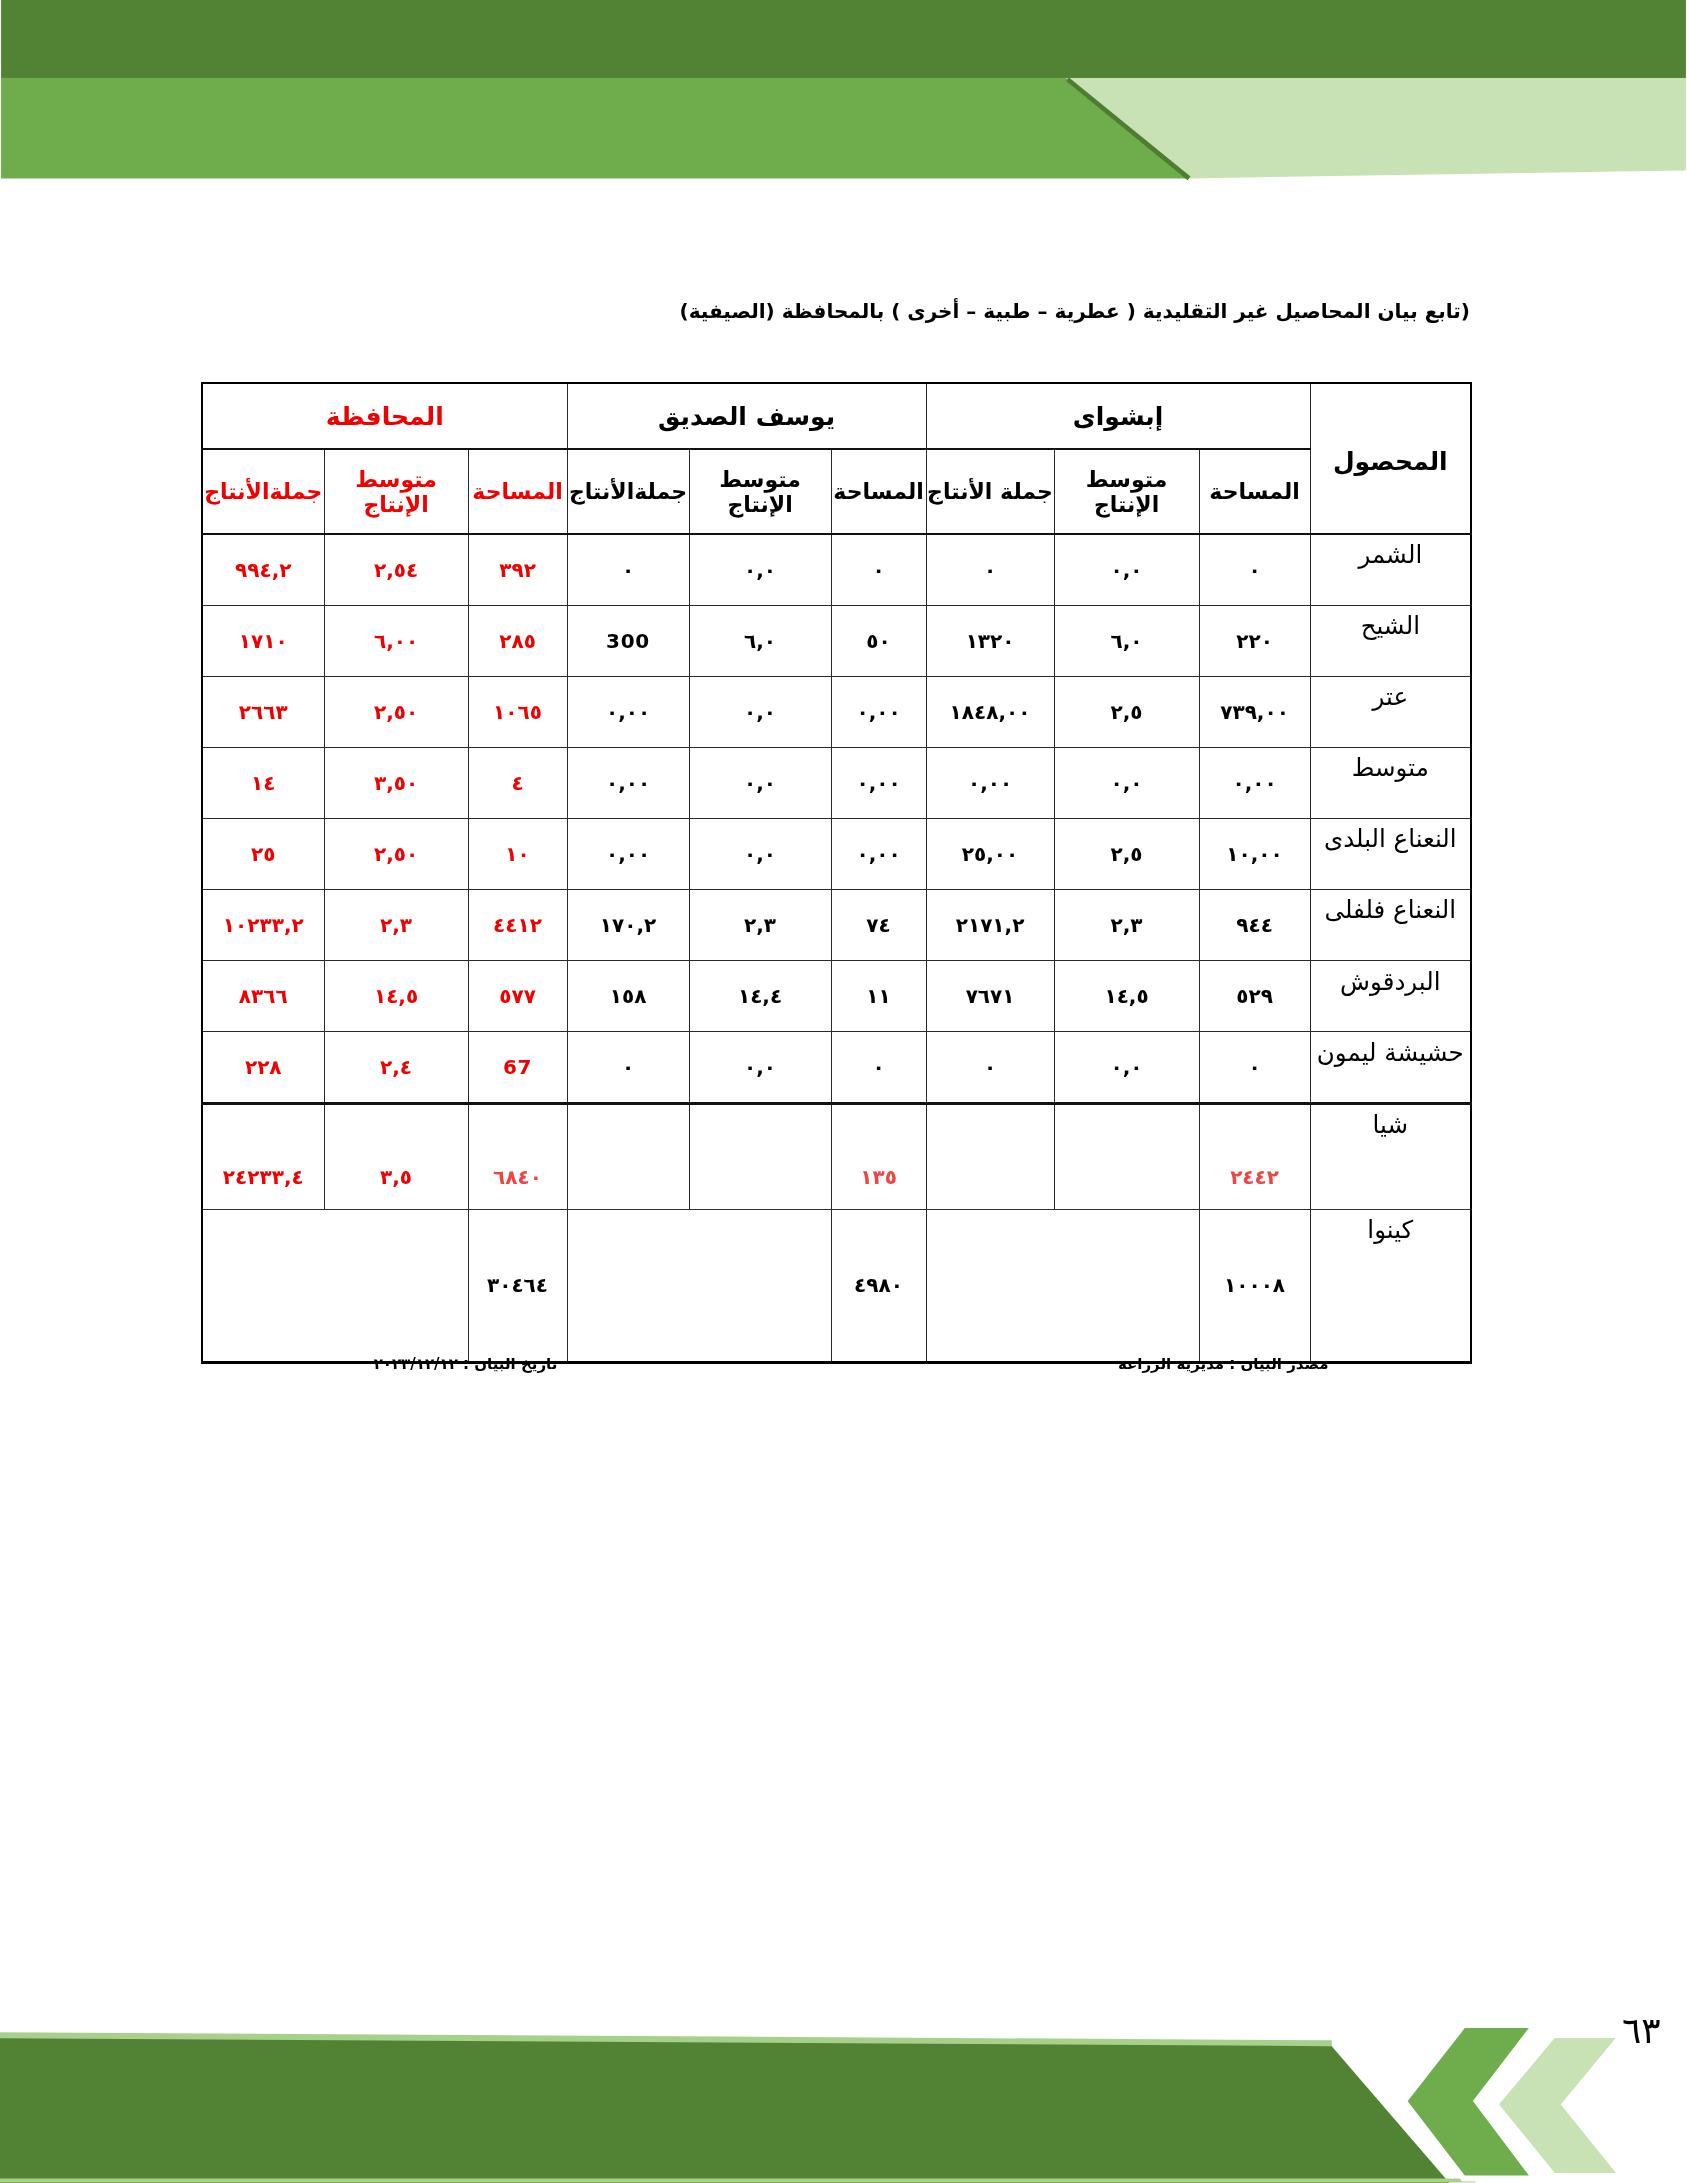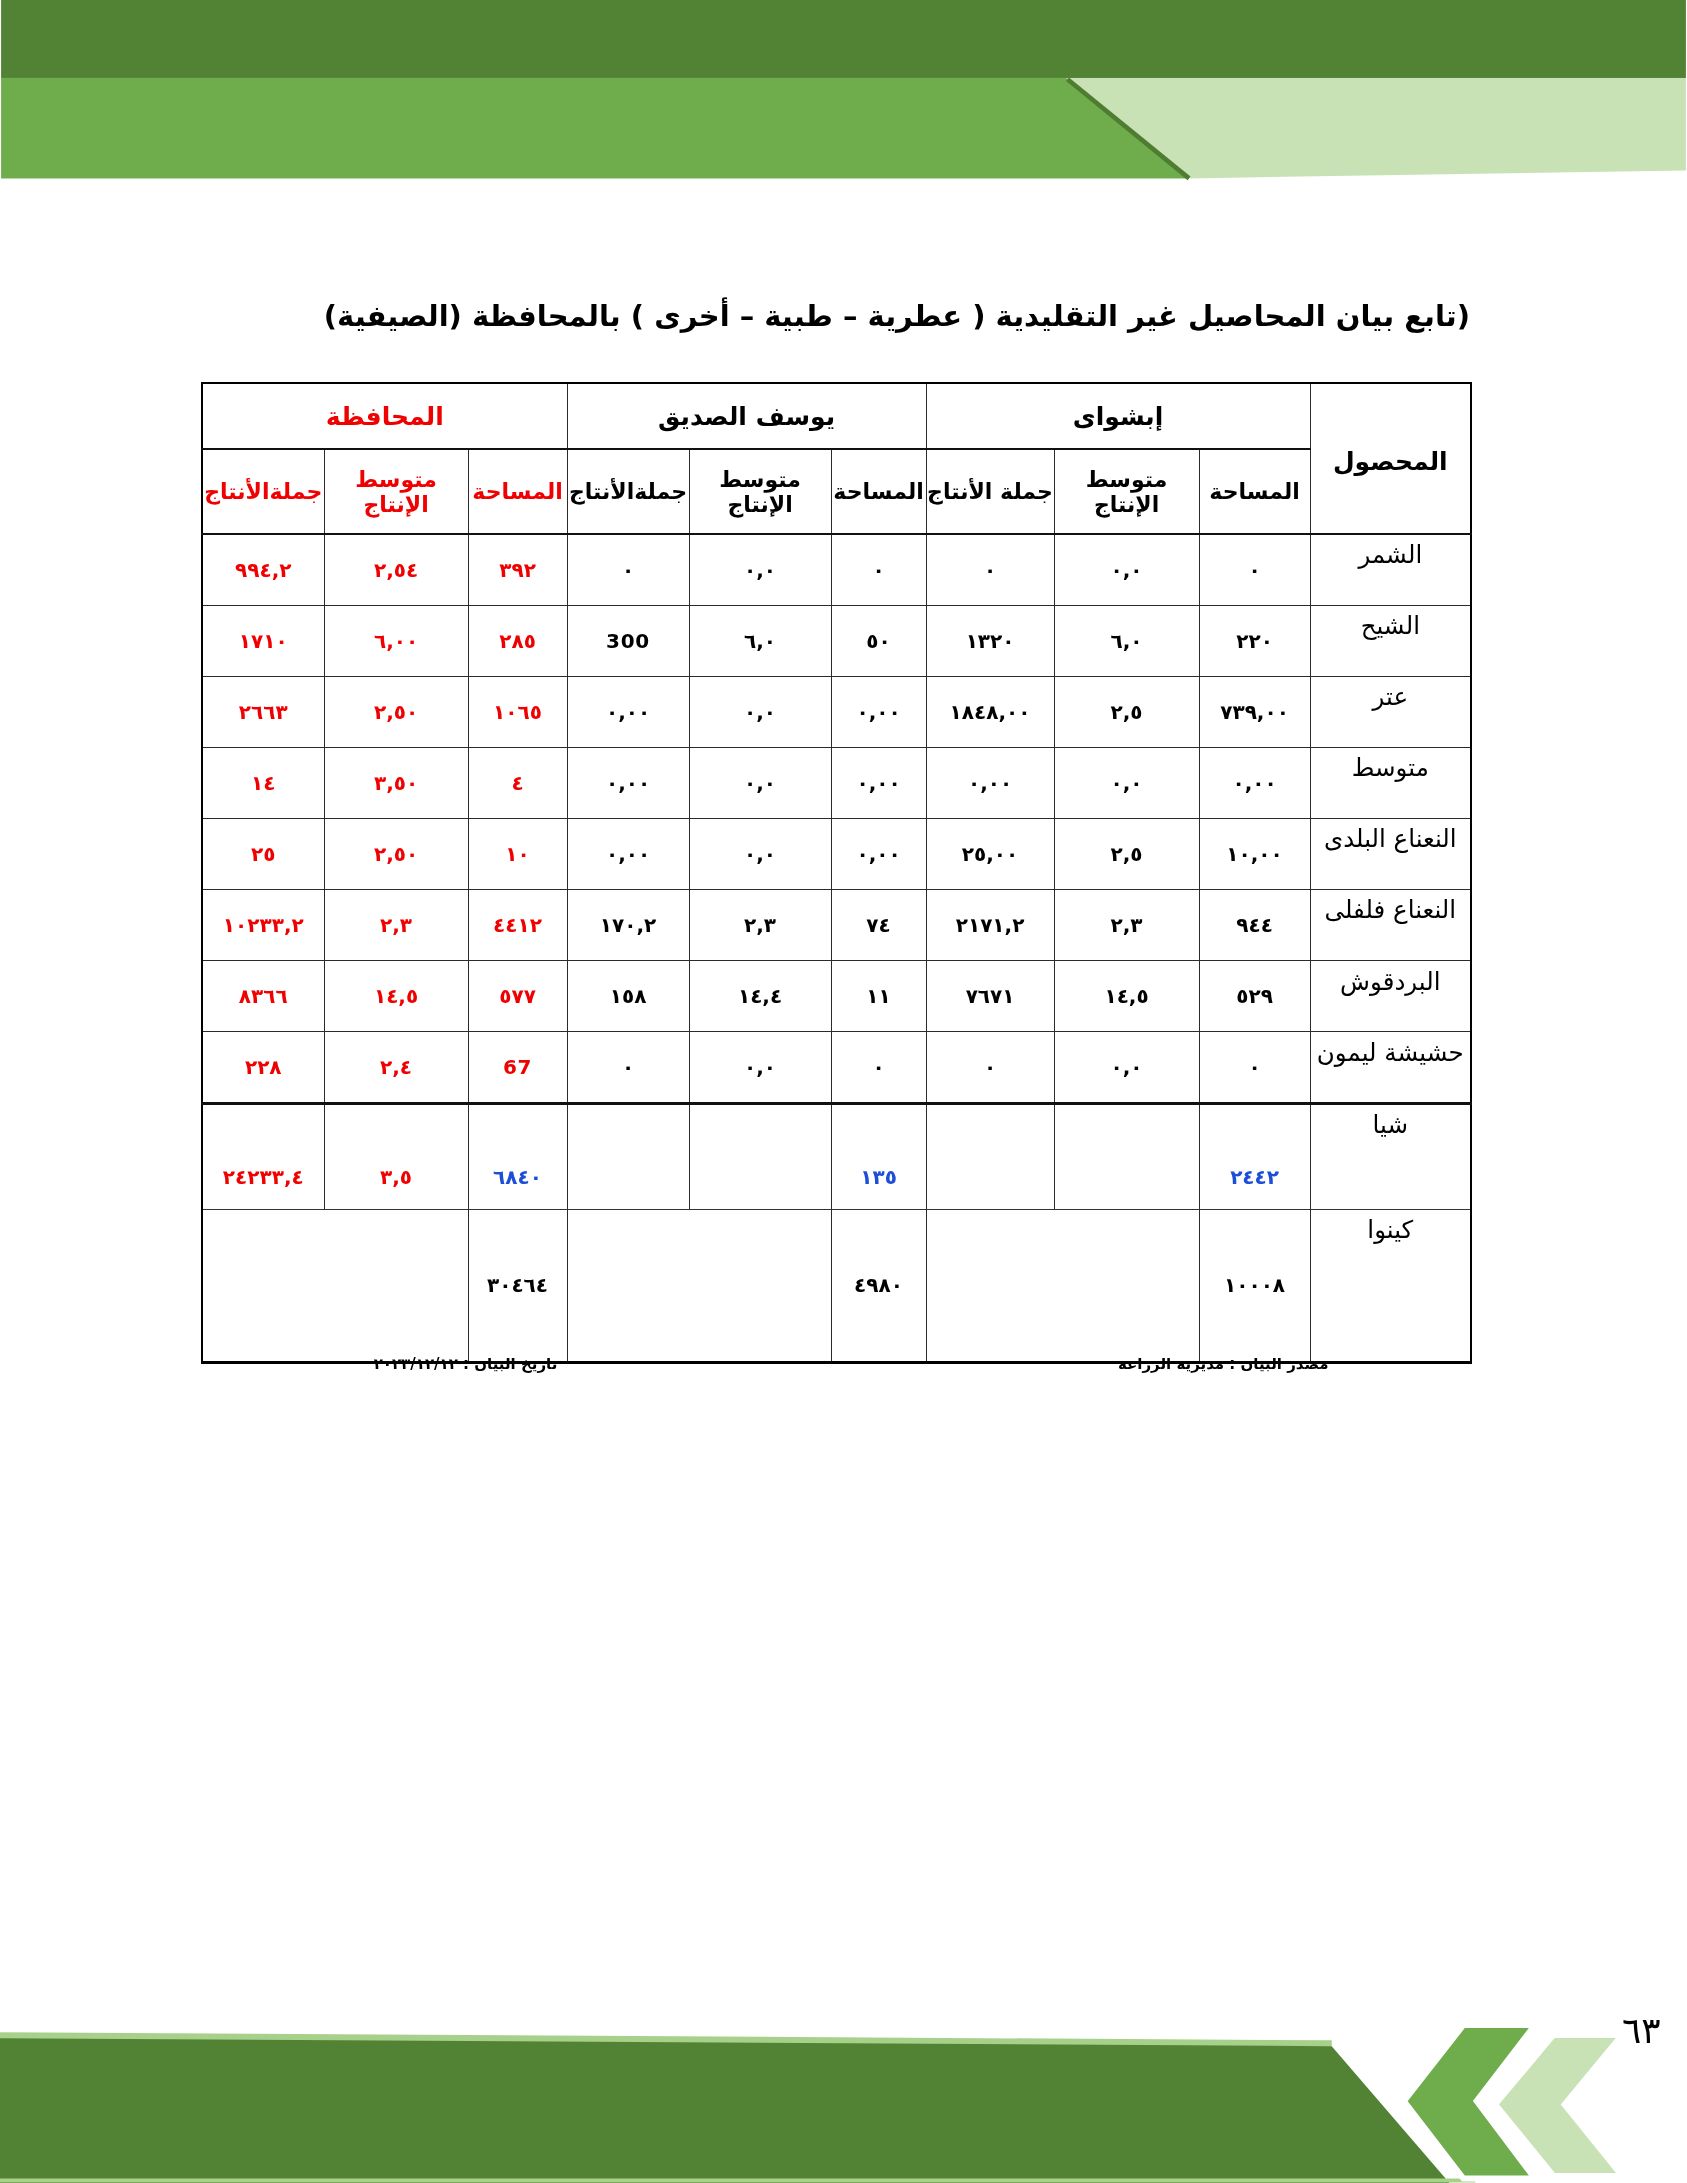--- a/index.html
+++ b/index.html
@@ -3,42 +3,42 @@
 <meta charset="utf-8">
 <style>
   html,body{margin:0;padding:0;background:#fff;}
   .page{position:relative;width:1687px;height:2183px;background:#ffffff;overflow:hidden;
         font-family:"DejaVu Sans",sans-serif;direction:rtl;}
   .abs{position:absolute;}
   
   .hdr-svg{left:0;top:0;}
   .ftr-svg{left:0;top:2005px;}
   
-  .doc-title{right:217px;top:299px;width:662px;font-size:29px;font-weight:bold;color:#000;
+  .doc-title{right:217px;top:299px;width:662px;font-size:20px;font-weight:bold;color:#000;
              text-align:left;direction:rtl;white-space:nowrap;}
   
   table.crops{position:absolute;left:201px;top:382px;width:1270px;height:982px;
               border-collapse:collapse;table-layout:fixed;direction:rtl;background:#fff;
               border:2px solid #000;border-bottom:3.3px solid #000;}
   th,td{border:1.3px solid #2b2b2b;padding:0;text-align:center;overflow:hidden;}
   tr.groups{height:66px;}
   tr.groups th{font-size:25px;font-weight:bold;vertical-align:middle;}
   tr.subs{height:85px;}
   tr.subs th{font-size:22px;font-weight:bold;vertical-align:middle;}
   tr.groups th, tr.subs th{border-bottom:2.6px solid #111;}
   th.crop-h{font-size:26.5px;font-weight:normal;vertical-align:top;padding-top:6.6px;border-bottom:1.3px solid #2b2b2b;}
   tr.r-std{height:71px;}
   tr.r-chia{height:106px;}
   tr.r-quinoa{height:153px;}
   td.crop{vertical-align:top;font-size:24.5px;padding-top:5.3px;color:#000;}
   td.val{font-size:20px;font-weight:bold;vertical-align:middle;letter-spacing:0.7px;}
   tr.r-chia td.val{vertical-align:bottom;padding-bottom:20px;}
   tr.r-quinoa td.val{vertical-align:middle;}
   .red{color:#f00000;margin-left:24px;}
-  .blue{color:#1d4ed8;margin-top:19px;}
+  .blue{color:#ef4444;margin-top:19px;}
   .black{color:#000;}
   tr.sep-dotted td{border-bottom:1.3px dotted #444;}
   tr.sep-thick td{border-bottom:3.3px solid #111;}
   tr.sep-solid td{border-bottom:1.3px solid #333;}
   
   .note{top:1355px;font-size:15px;font-weight:bold;color:#000;direction:rtl;white-space:nowrap;}
   .note-source{left:1118px;width:278px;text-align:left;}
   .note-date{left:310px;width:311px;text-align:center;}
   
   .page-num{left:1622px;top:2010px;font-size:36px;color:#000;}

